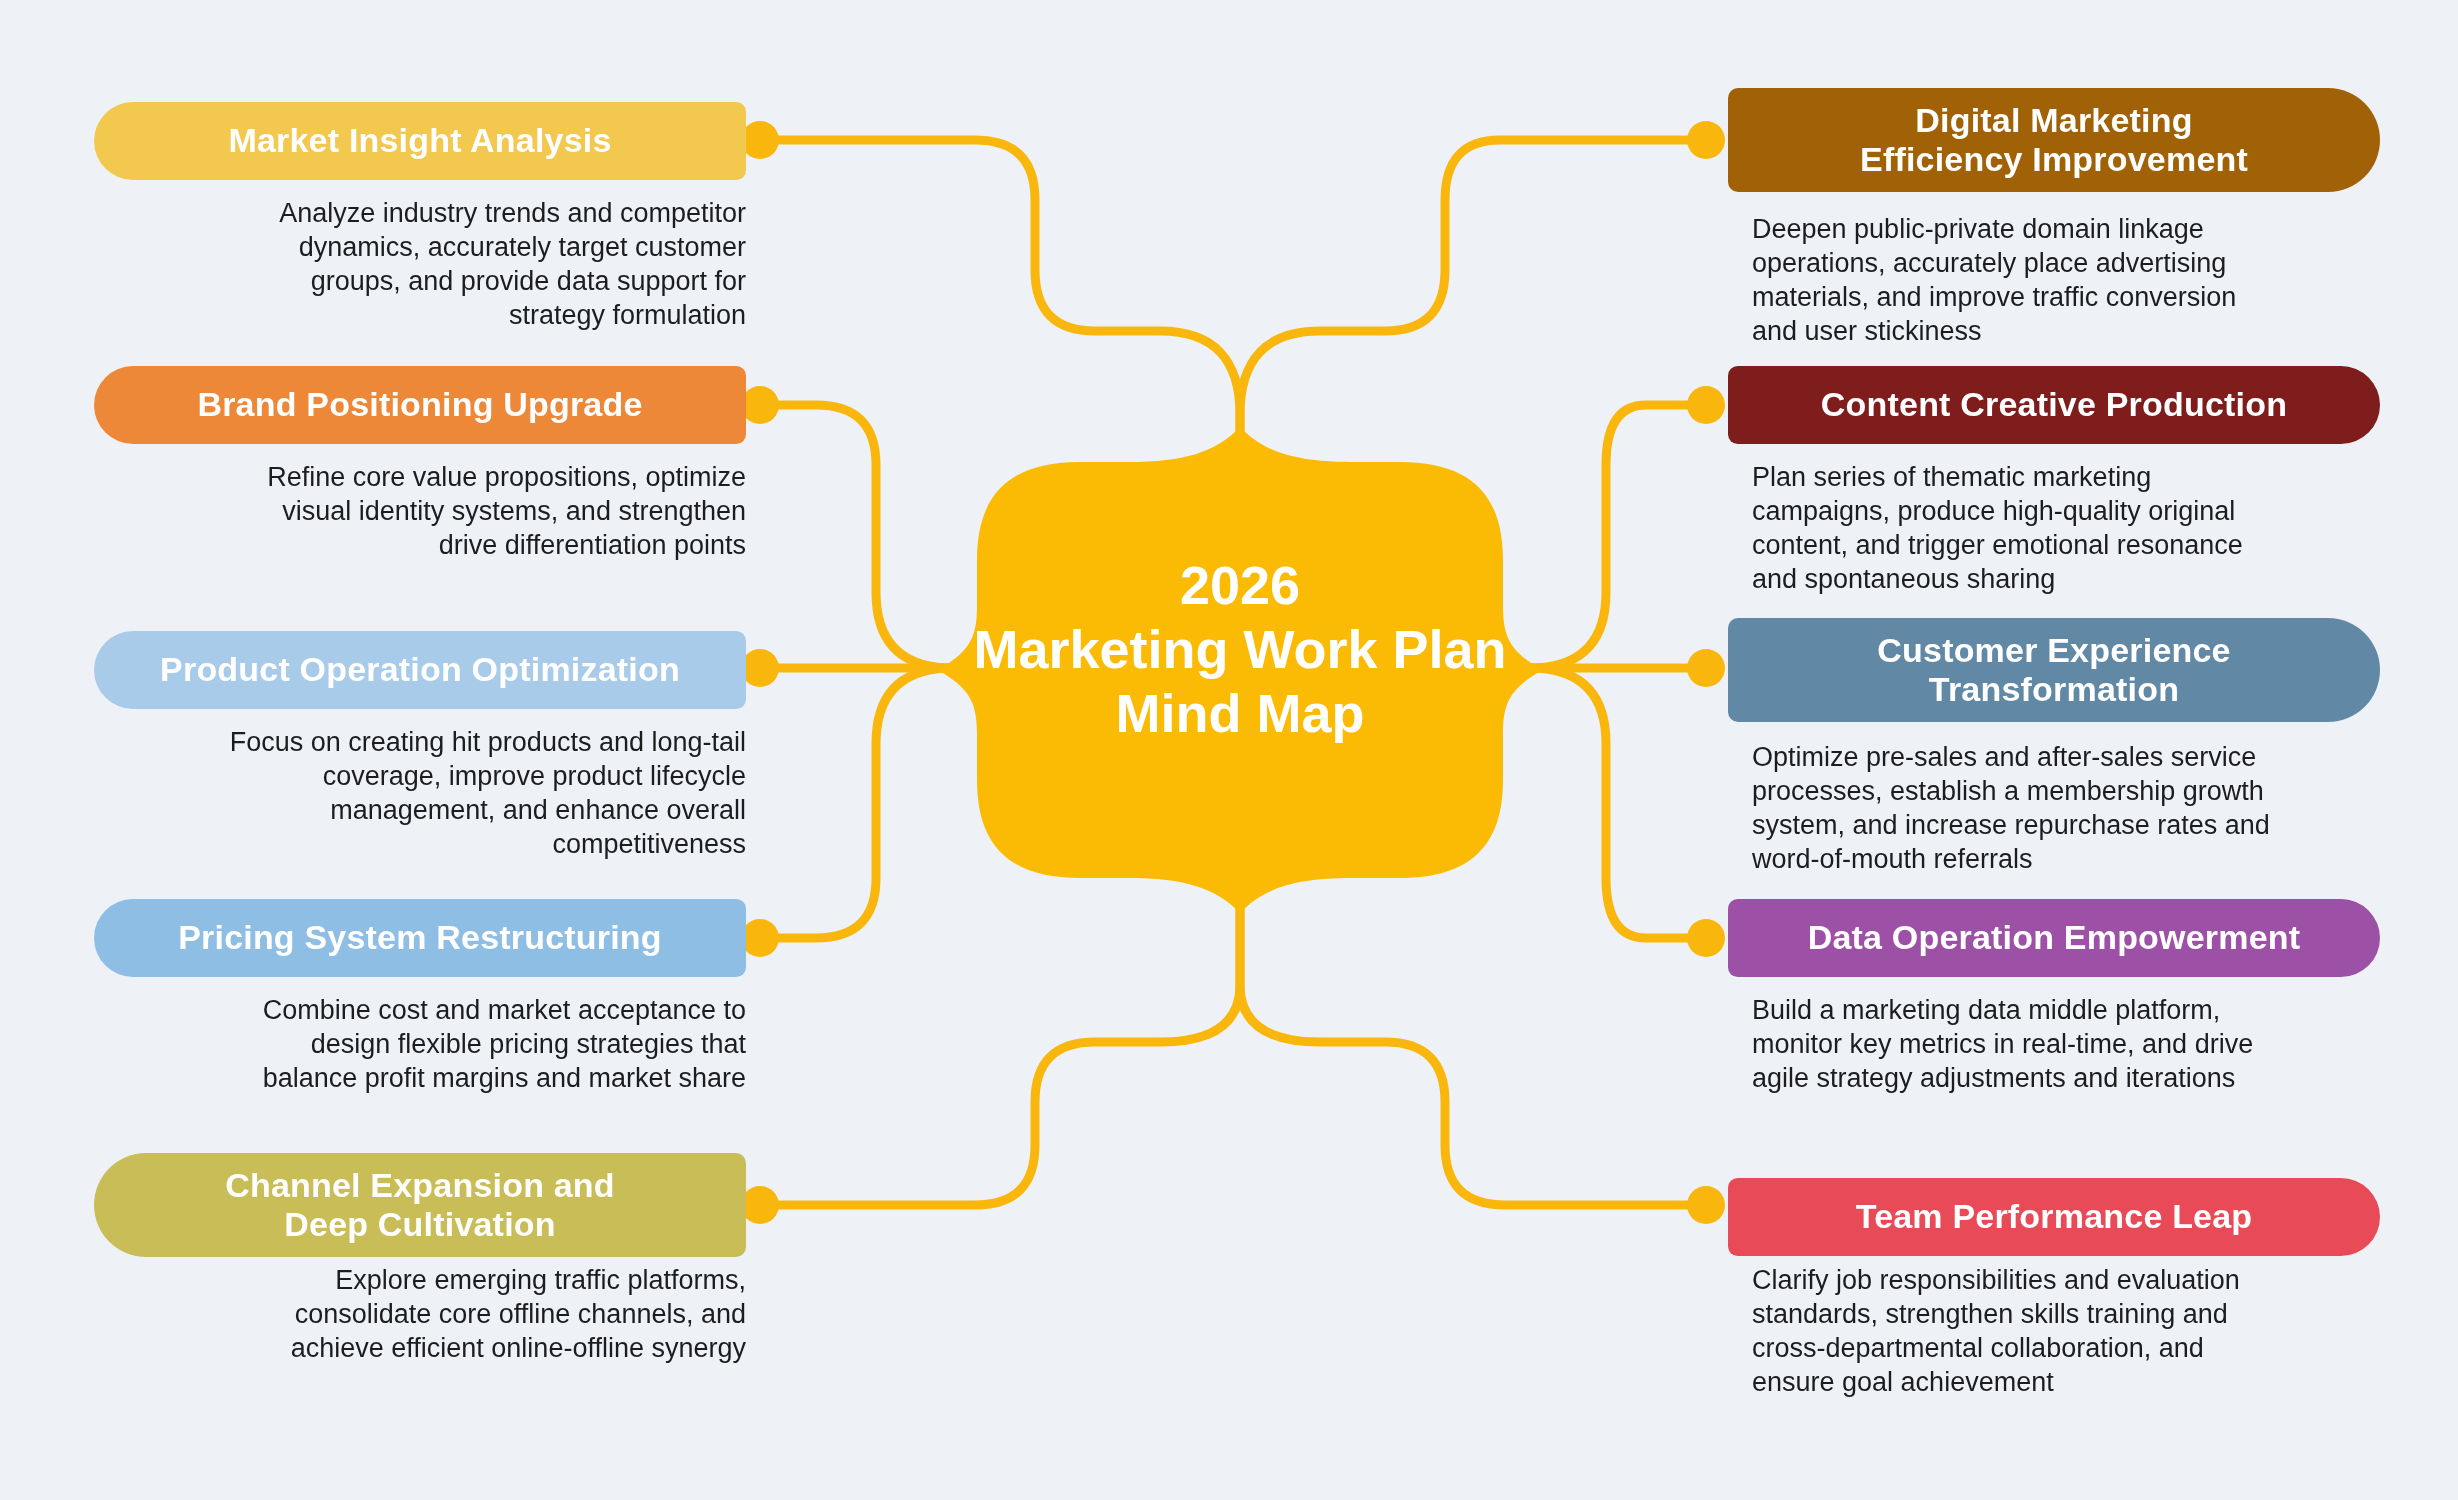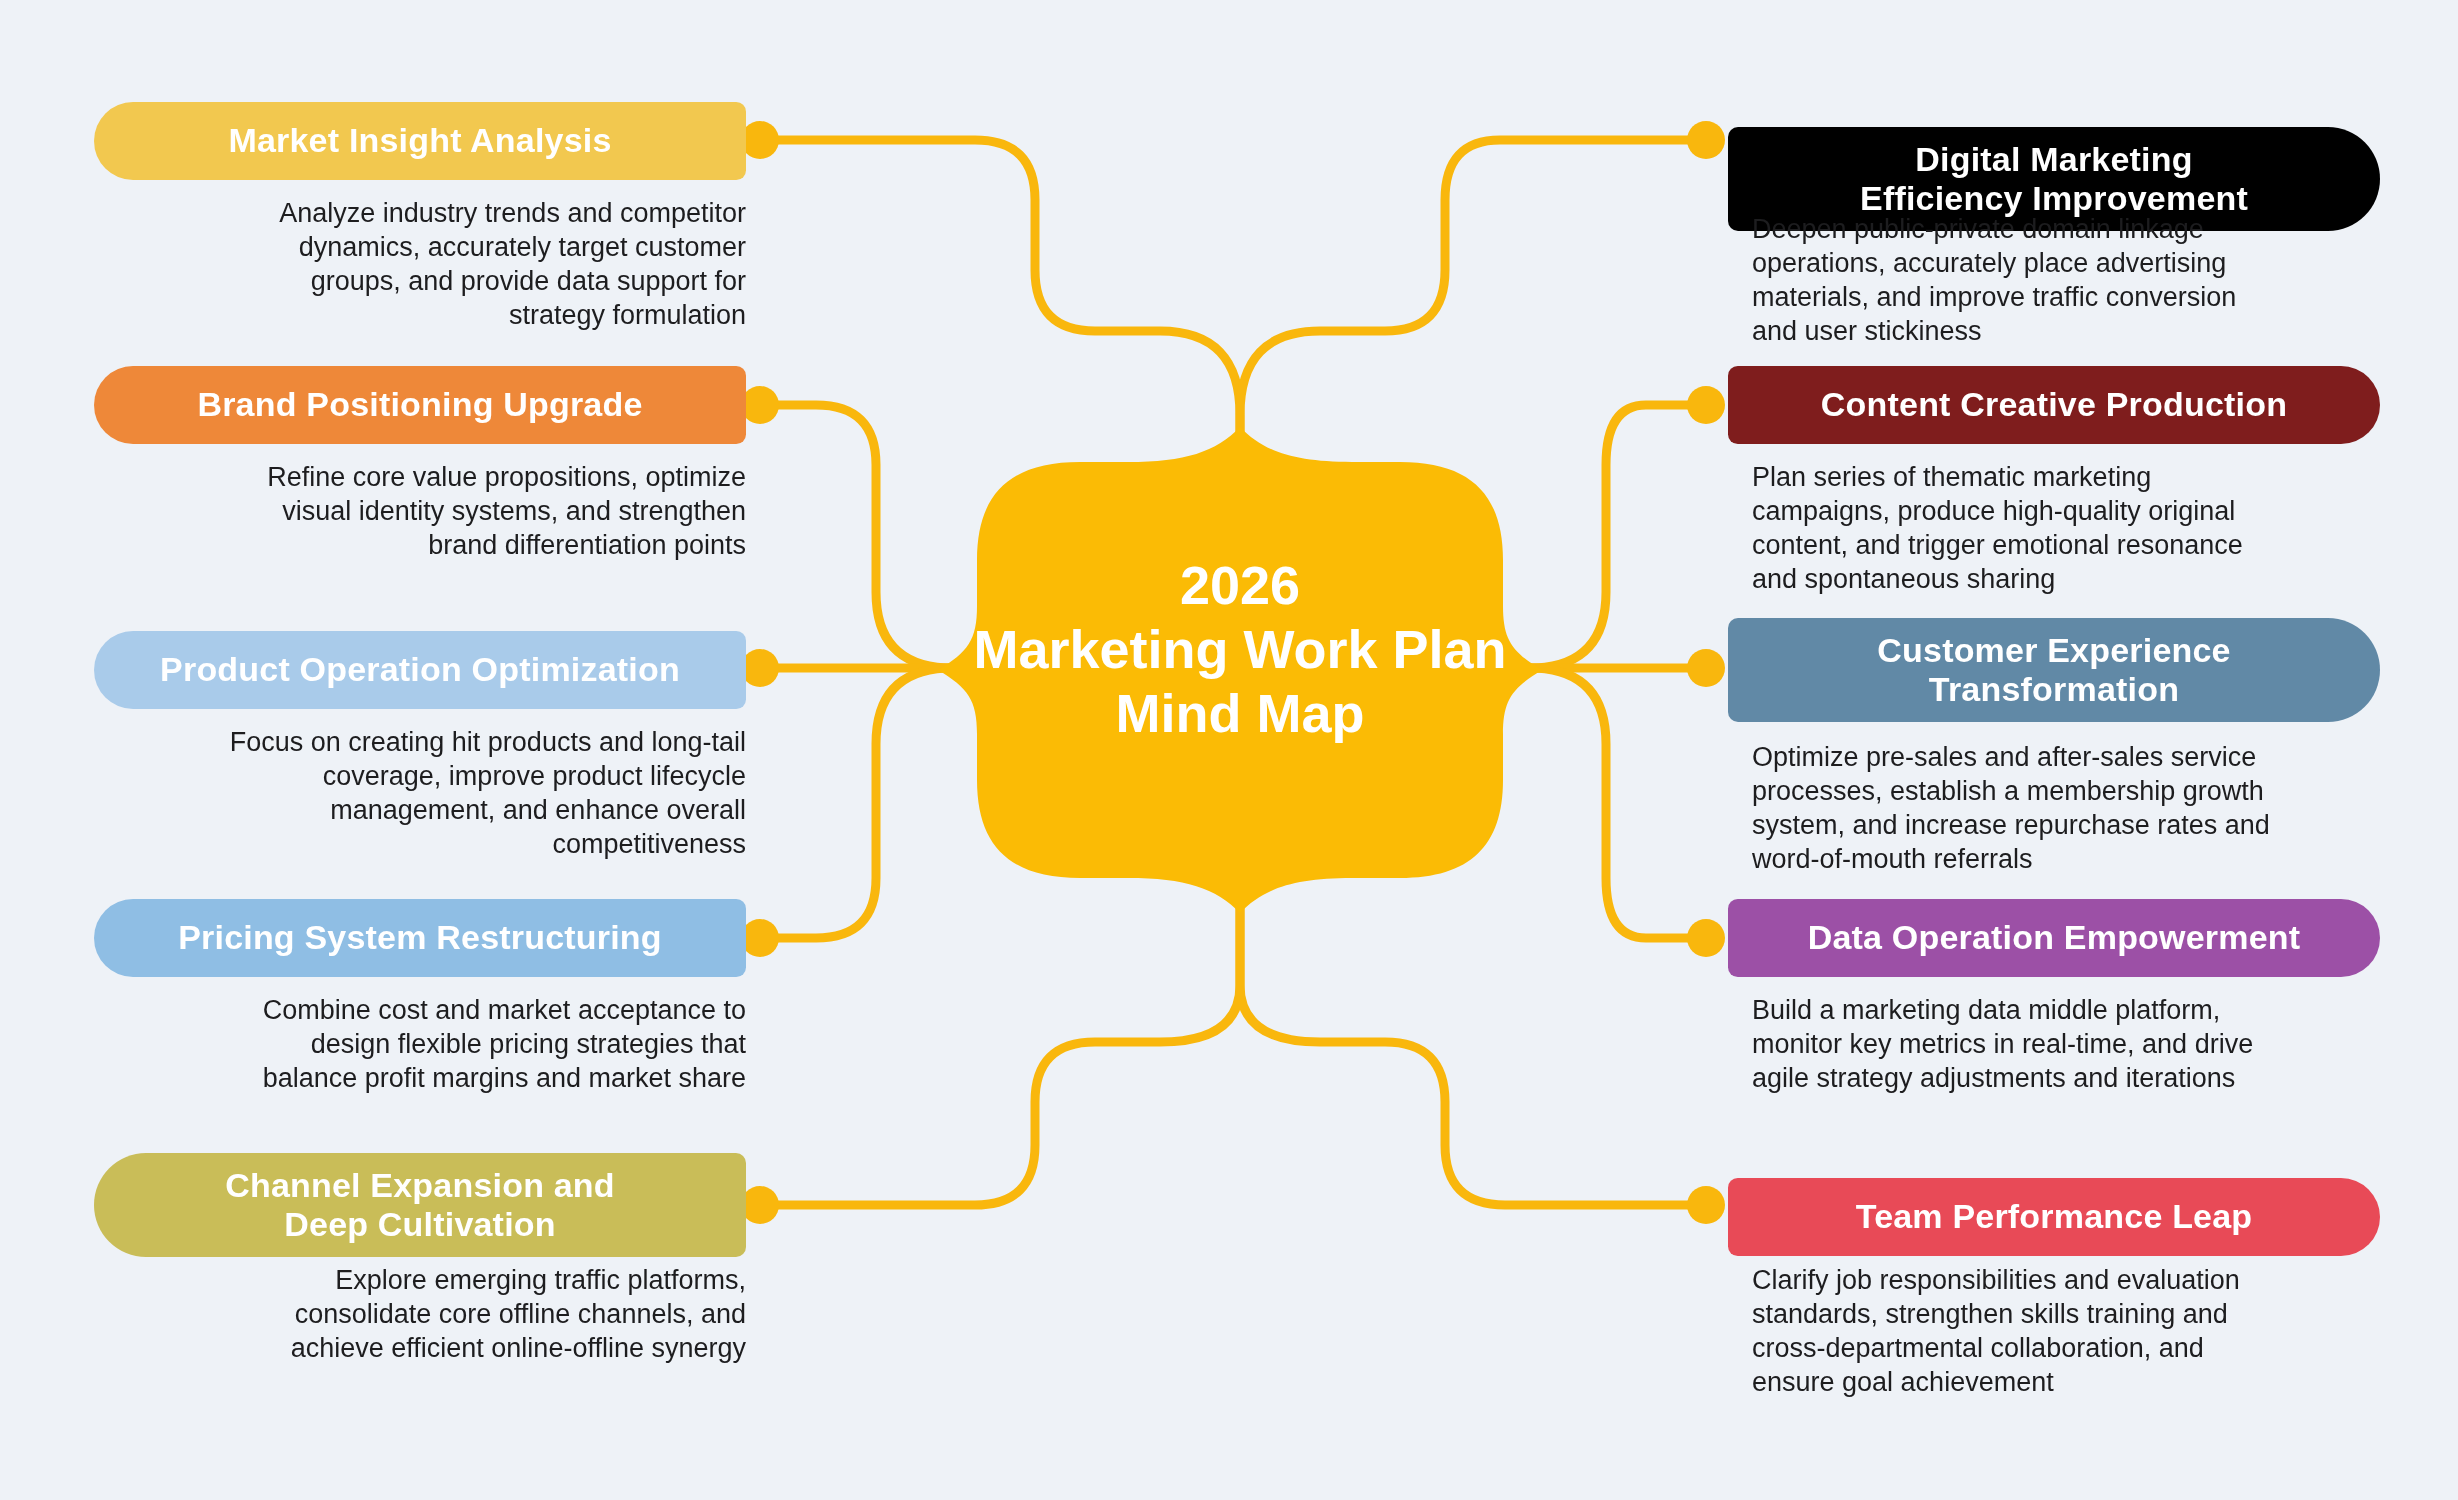--- a/index.html
+++ b/index.html
@@ -95,40 +95,40 @@
 
   <div class="pill left-side pl1" style="background: rgb(242, 200, 79);">Market Insight Analysis</div>
   <div class="desc left-side dl1">Analyze industry trends and competitor
 dynamics, accurately target customer
 groups, and provide data support for
 strategy formulation</div>
 
   <div class="pill left-side pl2" style="background: rgb(238, 136, 57);">Brand Positioning Upgrade</div>
   <div class="desc left-side dl2">Refine core value propositions, optimize
 visual identity systems, and strengthen
-brand differentiation points</div>
+drive differentiation points</div>
 
   <div class="pill left-side pl3" style="background: rgb(169, 203, 234);">Product Operation Optimization</div>
   <div class="desc left-side dl3">Focus on creating hit products and long-tail
 coverage, improve product lifecycle
 management, and enhance overall
 competitiveness</div>
 
   <div class="pill left-side pl4" style="background: rgb(143, 190, 228);">Pricing System Restructuring</div>
   <div class="desc left-side dl4">Combine cost and market acceptance to
 design flexible pricing strategies that
 balance profit margins and market share</div>
 
   <div class="pill left-side tall pl5" style="background: rgb(201, 189, 88);">Channel Expansion and
 Deep Cultivation</div>
   <div class="desc left-side dl5">Explore emerging traffic platforms,
 consolidate core offline channels, and
 achieve efficient online-offline synergy</div>
 
-  <div class="pill right-side tall pr1" style="background: #000000; margin-top: 39px;">Digital Marketing
+  <div class="pill right-side tall pr1" style="background: #a16207;">Digital Marketing
 Efficiency Improvement</div>
   <div class="desc right-side dr1">Deepen public-private domain linkage
 operations, accurately place advertising
 materials, and improve traffic conversion
 and user stickiness</div>
 
   <div class="pill right-side pr2" style="background: #7f1d1d;">Content Creative Production</div>
   <div class="desc right-side dr2">Plan series of thematic marketing
 campaigns, produce high-quality original
 content, and trigger emotional resonance

